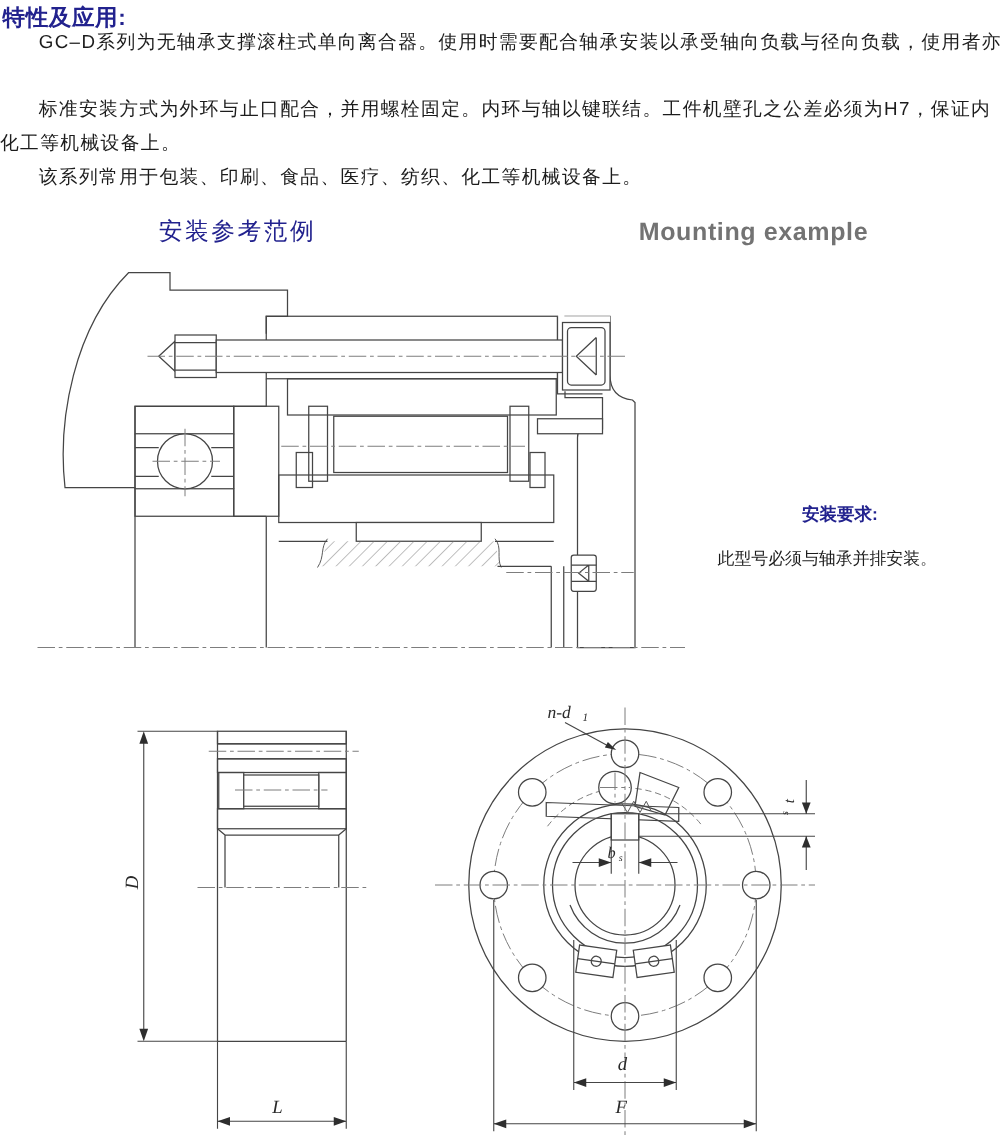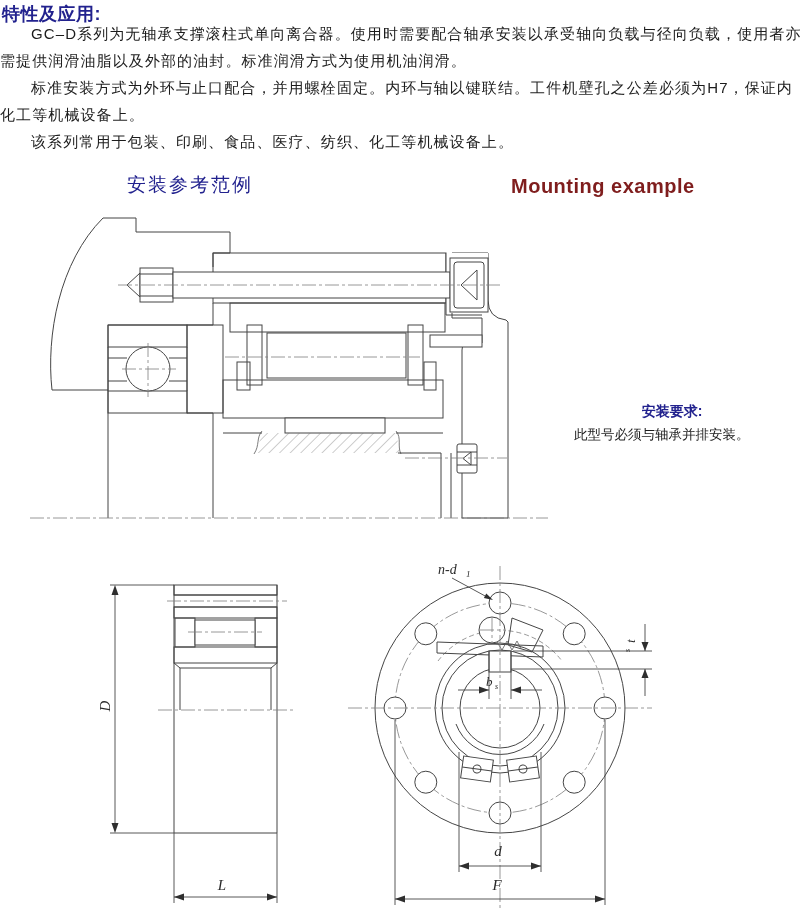--- a/index.html
+++ b/index.html
@@ -3,45 +3,44 @@
 <meta charset="utf-8">
 <style>
   html,body{margin:0;padding:0;background:#ffffff;}
   #page{position:relative;width:800px;height:913px;background:#ffffff;overflow:hidden;
         font-family:"Liberation Sans",sans-serif;color:#1c1c1c;}
   .sec-title{position:absolute;left:2px;top:2px;font-size:18px;font-weight:bold;color:#22228e;letter-spacing:.5px;}
   .pline{position:absolute;left:0;width:800px;font-size:15px;line-height:20px;color:#1c1c1c;
          letter-spacing:1.1px;white-space:nowrap;}
   .pline.indent{padding-left:31px;}
   .h-cn{position:absolute;left:127px;top:172px;font-size:19px;font-weight:normal;color:#22228e;letter-spacing:2px;}
-  .h-en{position:absolute;left:511px;top:175px;font-size:20px;font-weight:bold;color:#7f1d1d;letter-spacing:.5px;}
+  .h-en{position:absolute;left:511px;top:175px;font-size:20px;font-weight:bold;color:#737373;letter-spacing:.5px;}
   .note{position:absolute;left:547px;top:399px;width:250px;font-size:13.5px;line-height:24px;color:#1c1c1c;}
   .note .ttl{font-weight:bold;color:#22228e;font-size:14px;text-align:center;}
-  .note .ind{text-indent:27px;}
+  .note .ind{text-indent:27px;margin-top:12px;}
   svg{position:absolute;left:0;top:0;}
   .ln{stroke:#454545;stroke-width:1;fill:none;}
   .wf{fill:#ffffff;stroke:#454545;stroke-width:1;}
   .wfn{fill:#ffffff;stroke:none;}
   .cl{stroke:#7d7d7d;stroke-width:0.8;fill:none;stroke-dasharray:14 3 3 3;}
   .dsh{stroke:#7d7d7d;stroke-width:0.8;fill:none;stroke-dasharray:5 3;}
   .dim{stroke:#454545;stroke-width:0.9;fill:none;}
   .arr{fill:#2e2e2e;stroke:none;}
   .lbl{font-family:"Liberation Serif",serif;font-style:italic;font-size:15px;fill:#2a2a2a;}
   .lbs{font-family:"Liberation Serif",serif;font-style:italic;font-size:9px;fill:#2a2a2a;}
   .thin{stroke:#5a5a5a;stroke-width:0.8;fill:none;}
 </style>
 </head>
 <body>
 
 <div id="page">
 
   <div class="sec-title">特性及应用:</div>
 
   <div class="pline indent" style="top:24px">GC–D系列为无轴承支撑滚柱式单向离合器。使用时需要配合轴承安装以承受轴向负载与径向负载，使用者亦</div>
-  <div class="pline" style="top:51px">需提供润滑油脂以及外部的油封。标准润滑方式为使用机油润滑。</div>
   <div class="pline indent" style="top:78px">标准安装方式为外环与止口配合，并用螺栓固定。内环与轴以键联结。工件机壁孔之公差必须为H7，保证内</div>
   <div class="pline" style="top:105px">化工等机械设备上。</div>
   <div class="pline indent" style="top:132px">该系列常用于包装、印刷、食品、医疗、纺织、化工等机械设备上。</div>
 
   <div class="h-cn">安装参考范例</div>
   <div class="h-en">Mounting example</div>
 
   <div class="note">
     <div class="ttl">安装要求:</div>
     <div class="ind">此型号必须与轴承并排安装。</div>

